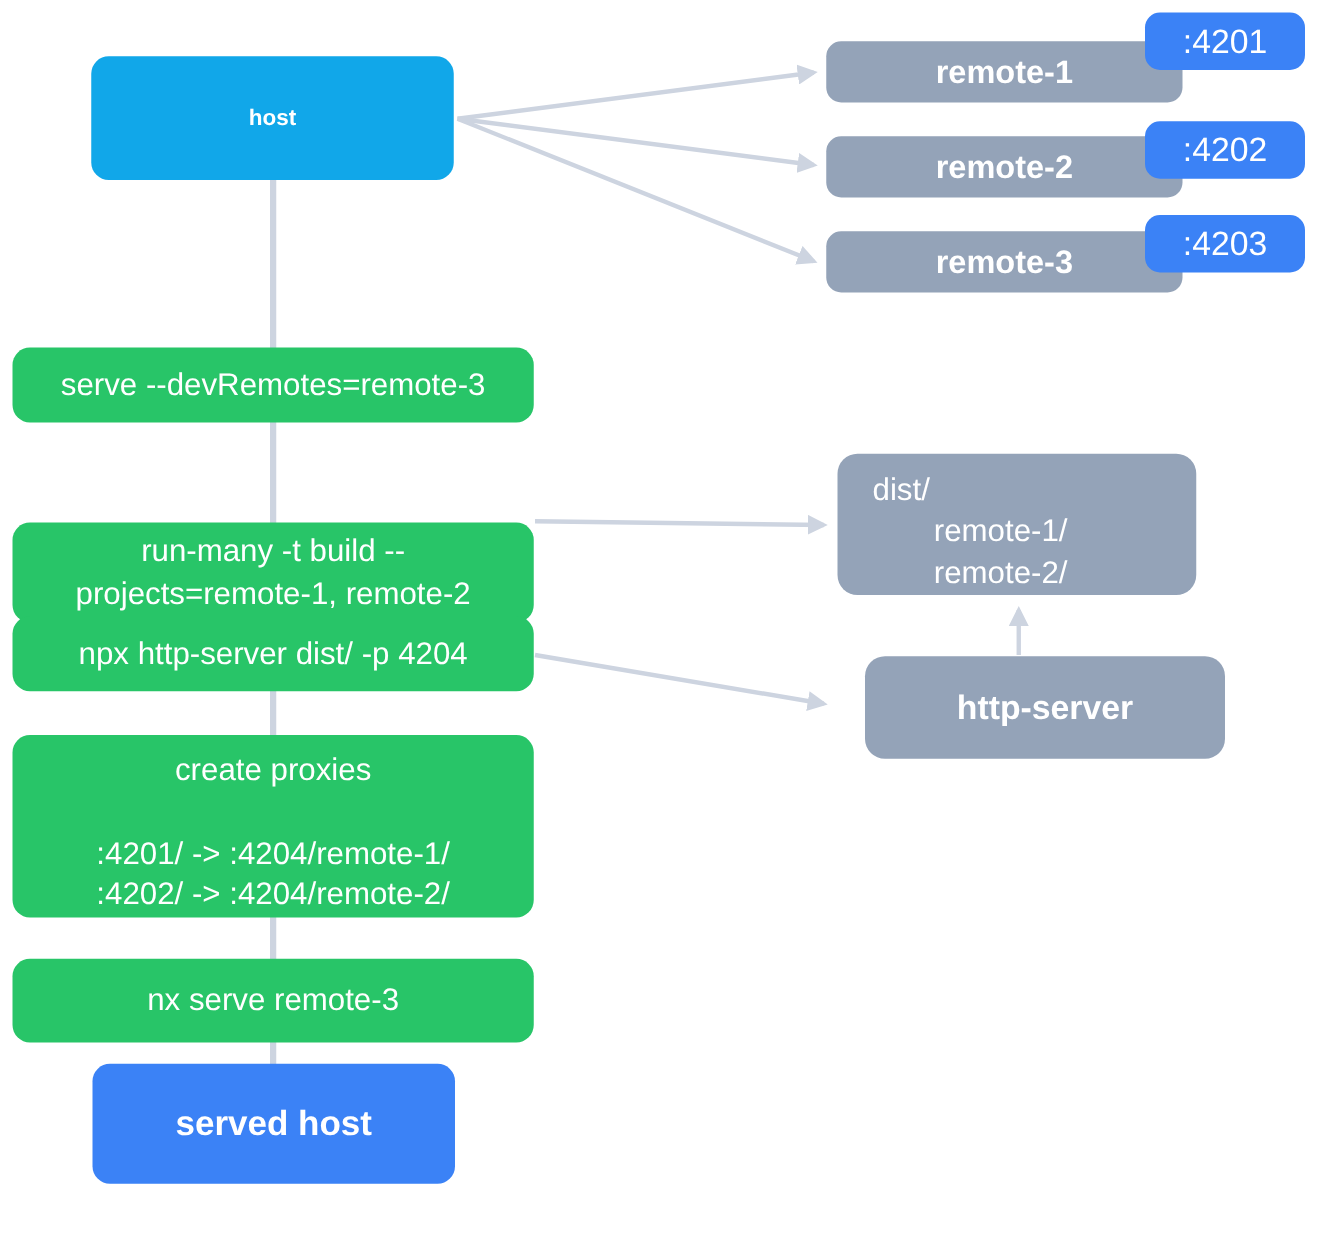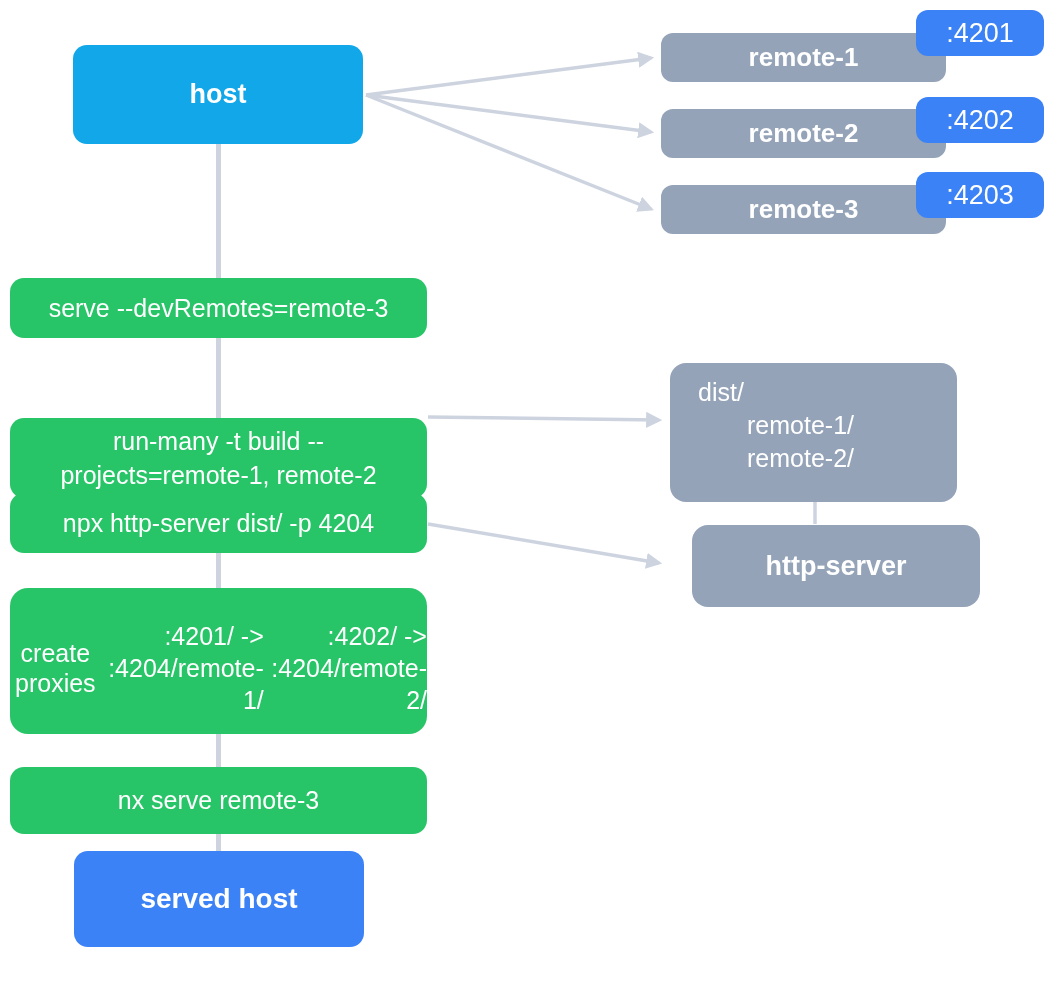--- a/index.html
+++ b/index.html
@@ -15,34 +15,33 @@
   .box {
     position: absolute;
     z-index: 1;
     color: #ffffff;
     display: flex;
     align-items: center;
     justify-content: center;
     text-align: center;
     box-sizing: border-box;
   }
-  .host      { background: #11A7E9; border-radius: 14px; font-weight: 700; font-size: 27px; }
+  .host      { background: #11A7E9; border-radius: 14px; font-weight: 700; font-size: 18px; }
   .royal     { background: #3B82F6; }
   .served    { border-radius: 14px; font-weight: 700; font-size: 28px; }
   .remote    { background: #94A3B8; border-radius: 12px; font-weight: 700; font-size: 26px; }
   .badge     { border-radius: 12px; font-size: 27px; z-index: 2; }
   .green     { background: #28C568; border-radius: 14px; font-size: 25px; }
   .grayblock { background: #94A3B8; border-radius: 16px; }
   .multiline { flex-direction: column; line-height: 34px; margin-top: 41px; }
   .proxies {
-    flex-direction: row;
+    flex-direction: column;
     justify-content: flex-start;
     padding-top: 13px;
     line-height: 30px;
-    border-radius: 18px;
   }
   .proxies .spacer { height: 36px; }
   .proxies .rule { line-height: 32px; text-align: right; }
   .distbox {
     align-items: flex-start;
     justify-content: flex-start;
     text-align: left;
     flex-direction: column;
     padding: 13px 0 0 28px;
     font-size: 25px;
@@ -118,21 +117,21 @@
     <span>create proxies</span>
     <span class="spacer"></span>
     <span class="rule">:4201/ -&gt; :4204/remote-1/</span>
     <span class="rule">:4202/ -&gt; :4204/remote-2/</span>
   </div>
 
   <div class="box green" style="left:10px; top:767px; width:417px; height:67px;">
     <span>nx serve remote-3</span>
   </div>
 
-  <div class="box grayblock distbox" style="left:670px; top:363px; width:287px; height:139px;">
+  <div class="box grayblock distbox" style="left:670px; top:363px; width:287px; height:113px;">
     <span>dist/</span>
     <span class="indent">remote-1/</span>
     <span class="indent">remote-2/</span>
   </div>
 
   <div class="box grayblock httpserver" style="left:670px; top:525px; width:288px; height:82px;">
     <span>http-server</span>
   </div>
 
   <div class="box royal served" style="left:74px; top:851px; width:290px; height:96px;">

